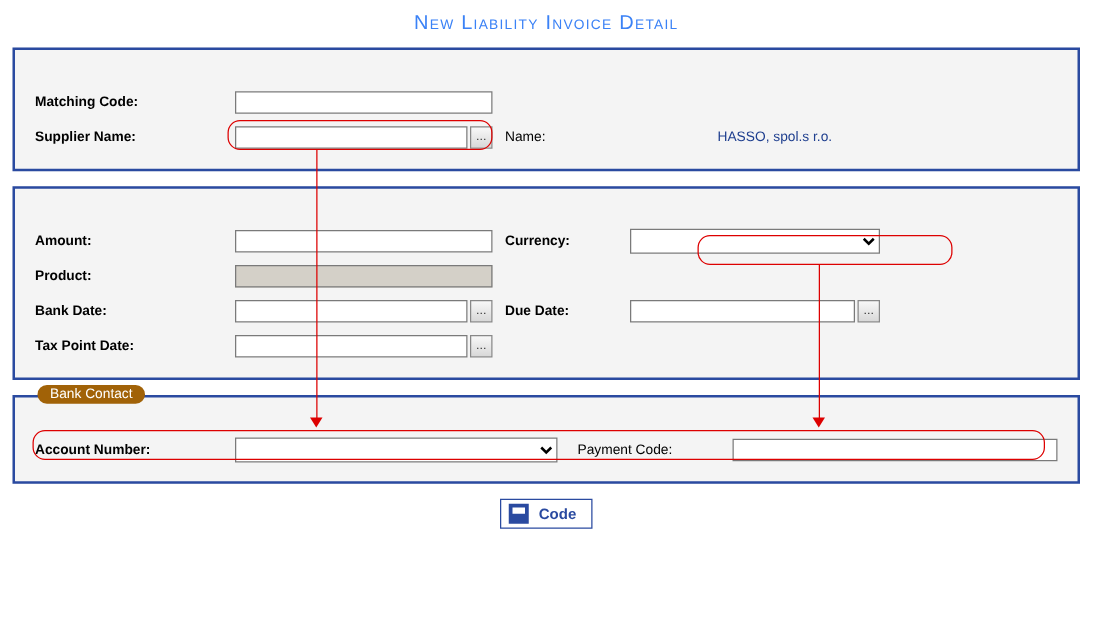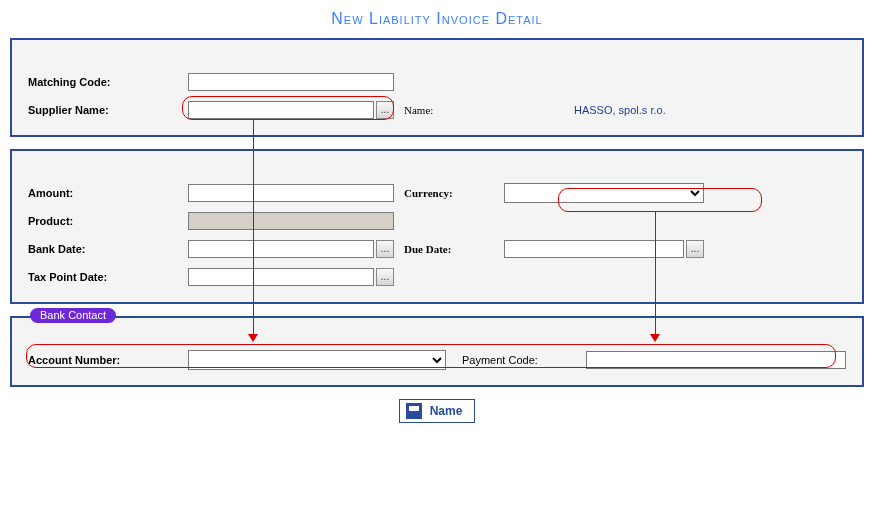--- a/index.html
+++ b/index.html
@@ -25,21 +25,21 @@
     position: relative;
     border: 2px solid #2a4aa0;
     background: #f4f4f4;
     padding: 29px 16px 10px 16px;
     margin-bottom: 12px;
   }
   .panel-legend {
     position: absolute;
     top: -10px;
     left: 18px;
-    background: #6d28d9;
+    background: #a16207;
     color: #fff;
     font-size: 11px;
     padding: 1px 10px 2px 10px;
     border-radius: 9px;
     text-align: right;
   }
   .row {
     display: flex;
     align-items: center;
     min-height: 26px;
@@ -53,21 +53,20 @@
   .field {
     width: 206px;
     display: flex;
     align-items: center;
   }
   .label2 {
     width: 110px;
     font-weight: bold;
     font-size: 11px;
     padding-left: 10px;
-    font-family: Liberation Serif, serif;
   }
   .field2 {
     flex: 0 0 200px;
     display: flex;
     align-items: center;
   }
   .text-input {
     height: 18px;
     border: 1px solid #7a7a7a;
     background: #fff;
@@ -269,21 +268,21 @@
       <div class="pay-field">
         <input class="text-input" type="text" value="" style="">
       </div>
     </div>
   </div>
 
 
   <div class="save-wrap">
     <button class="save-btn">
       <span class="save-icon"></span>
-      <span>Name</span>
+      <span>Code</span>
     </button>
   </div>
 
   <div class="red-ring" id="ring-supplier"></div>
   <div class="red-ring" id="ring-currency"></div>
   <div class="red-ring" id="ring-bankrow"></div>
   <div class="arrow-line" id="arrow1"></div>
   <div class="arrow-head" id="head1"></div>
   <div class="arrow-line" id="arrow2"></div>
   <div class="arrow-head" id="head2"></div>

